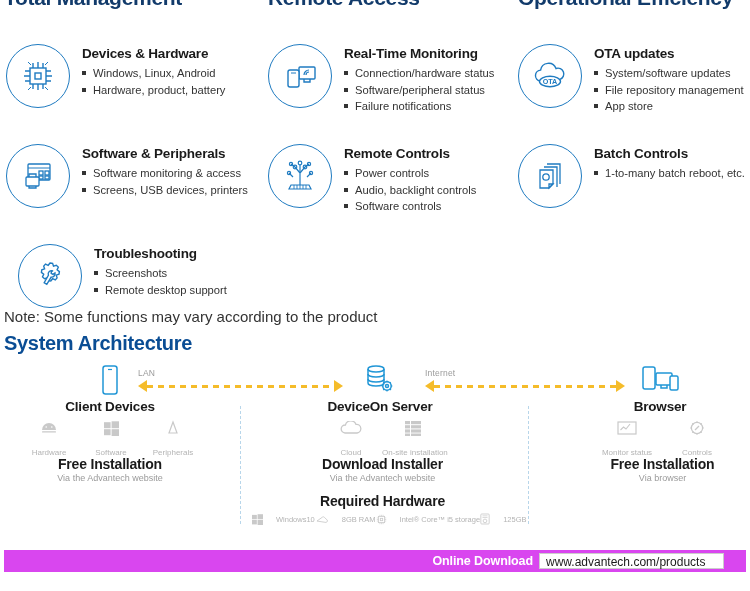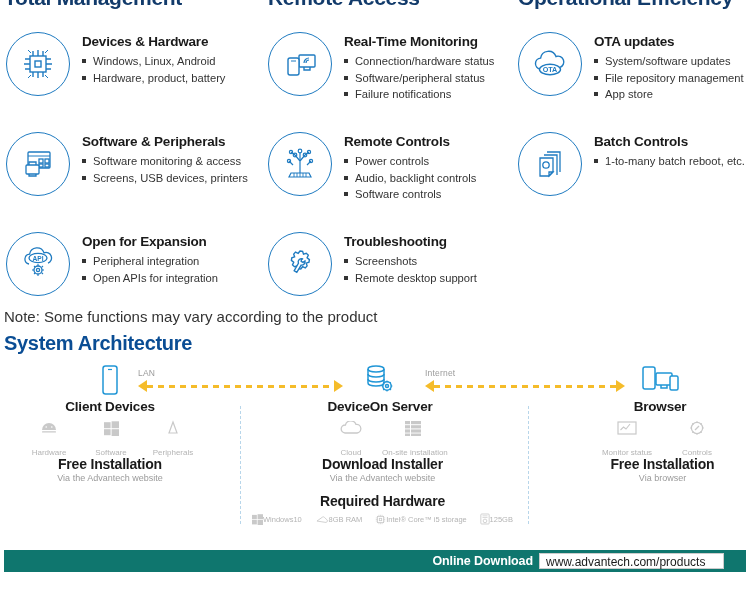--- a/index.html
+++ b/index.html
@@ -20,21 +20,21 @@
     flex: 0 0 250px;
     font-size: 21px; font-weight: bold; letter-spacing: -0.3px;
     color: #123b6b;
     padding-left: 4px;
   }
   .col-header:nth-child(2) { padding-left: 18px; }
   .col-header:nth-child(3) { padding-left: 18px; }
 
   
   .features {
-    position: absolute; top: 30px; left: 0; width: 750px;
+    position: absolute; top: 42px; left: 0; width: 750px;
   }
   .frow { display: flex; height: 100px; }
   .fcell { flex: 0 0 250px; display: flex; align-items: flex-start; }
   .fcell.mid { padding-left: 12px; }
   .fcell.right { padding-left: 12px; }
 
   .icon-circle {
     flex: 0 0 64px; width: 64px; height: 64px;
     border: 1.6px solid #1f7bc1; border-radius: 50%;
     margin-left: 6px; margin-top: 2px;
@@ -127,29 +127,29 @@
   .blk .btitle { font-size: 14px; font-weight: bold; color: #1a1a1a; letter-spacing: -0.2px; white-space: nowrap; }
   .blk .bsub { font-size: 9px; color: #9a9a9a; margin-top: 1px; white-space: nowrap; }
 
   .blk-client { left: 20px; top: 94px; width: 180px; }
   .blk-server { left: 300px; top: 94px; width: 165px; }
   .blk-browser { left: 585px; top: 94px; width: 155px; }
 
   .reqhw { position: absolute; left: 250px; top: 131px; width: 265px; text-align: center; }
   .reqhw .btitle { font-size: 14px; font-weight: bold; color: #1a1a1a; letter-spacing: -0.2px; }
   .hwrow { display: flex; justify-content: space-between; margin-top: 4px; padding: 0 2px; }
-  .hwitem { display: flex; align-items: center; gap: 0; }
+  .hwitem { display: flex; align-items: center; gap: 13px; }
   .hwitem .hglyph { display: flex; align-items: center; }
   .hwitem .hlabel { font-size: 7.5px; color: #b4b4b4; white-space: nowrap; }
 
   
   .footer {
     position: absolute; left: 4px; top: 550px;
     width: 742px; height: 22px;
-    background: #0f766e;
+    background: #d946ef;
     display: flex; align-items: center; justify-content: flex-end;
   }
   .footer .flabel {
     font-size: 12.5px; font-weight: bold; color: #ffffff;
     letter-spacing: -0.1px; padding-right: 6px;
   }
   .footer .furl {
     background: #ffffff; color: #1a1a1a; font-size: 12px;
     height: 16px; line-height: 16px; padding: 0 6px;
     min-width: 185px; margin-right: 22px;
@@ -293,39 +293,20 @@
           <div class="ftitle">Batch Controls</div>
           <ul class="fbullets">
             <li>1-to-many batch reboot, etc.</li>
           </ul>
         </div>
       </div>
     </div>
 
     <div class="frow">
 
-      <div class="fcell">
-        <div class="icon-circle">
-          <svg width="42" height="42" viewBox="0 0 42 42" fill="none" stroke="#1f7bc1" stroke-width="1.3">
-            <path d="M12 21a5 5 0 01.6-9.9A7.5 7.5 0 0127 9.8 5.4 5.4 0 0131 20.1"></path>
-            <ellipse cx="21" cy="15" rx="9" ry="4.6"></ellipse>
-            <text x="21" y="17.6" font-family="Liberation Sans, sans-serif" font-size="6.6" font-weight="bold" fill="#1f7bc1" stroke="none" text-anchor="middle">API</text>
-            <circle cx="21" cy="27" r="4"></circle>
-            <circle cx="21" cy="27" r="1.6"></circle>
-            <path d="M21 21v2M21 31v2M15 27h2M25 27h2M17 23l1.4 1.4M24.6 29.6L26 31M26 23l-1.4 1.4M18.4 29.6L17 31" stroke-width="1.1"></path>
-          </svg>
-        </div>
-        <div class="ftext">
-          <div class="ftitle">Open for Expansion</div>
-          <ul class="fbullets">
-            <li>Peripheral integration</li>
-            <li>Open APIs for integration</li>
-          </ul>
-        </div>
-      </div>
 
       <div class="fcell mid">
         <div class="icon-circle">
           <svg width="42" height="42" viewBox="0 0 42 42" fill="none" stroke="#1f7bc1" stroke-width="1.4">
             <path d="M21 8l2.6.4.9 2.8 2.8-.9 2 1.8-1.2 2.7 2.3 1.8-.4 2.6-2.8.9.9 2.8-1.8 2-2.7-1.2-1.8 2.3-2.6-.4-.9-2.8-2.8.9-2-1.8 1.2-2.7-2.3-1.8.4-2.6 2.8-.9-.9-2.8 1.8-2 2.7 1.2z"></path>
             <path d="M24 16a3.4 3.4 0 00-4.6 4.3l-4.2 7.4 2.6 1.6 4.4-7.2A3.4 3.4 0 0026 18l-2 1.4-1.8-1 .2-2.3z" fill="#fff"></path>
           </svg>
         </div>
         <div class="ftext">
           <div class="ftitle">Troubleshooting</div>

